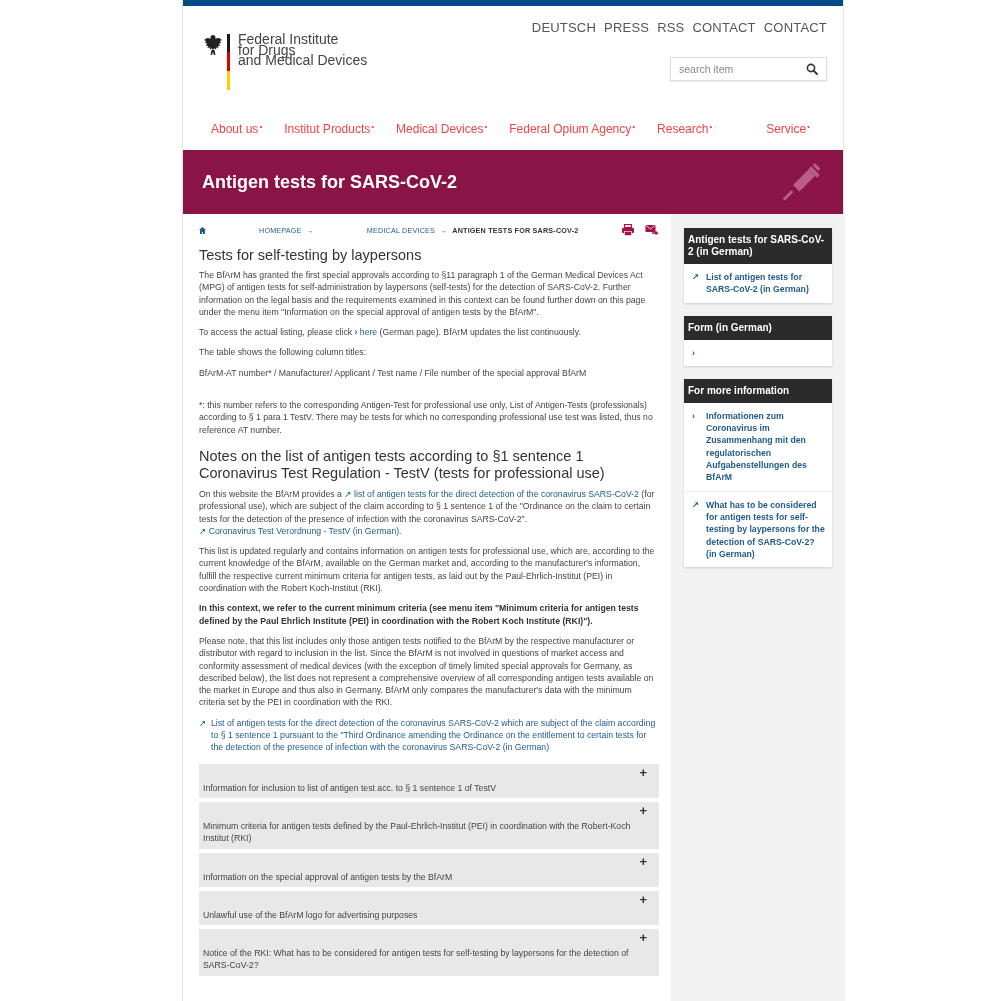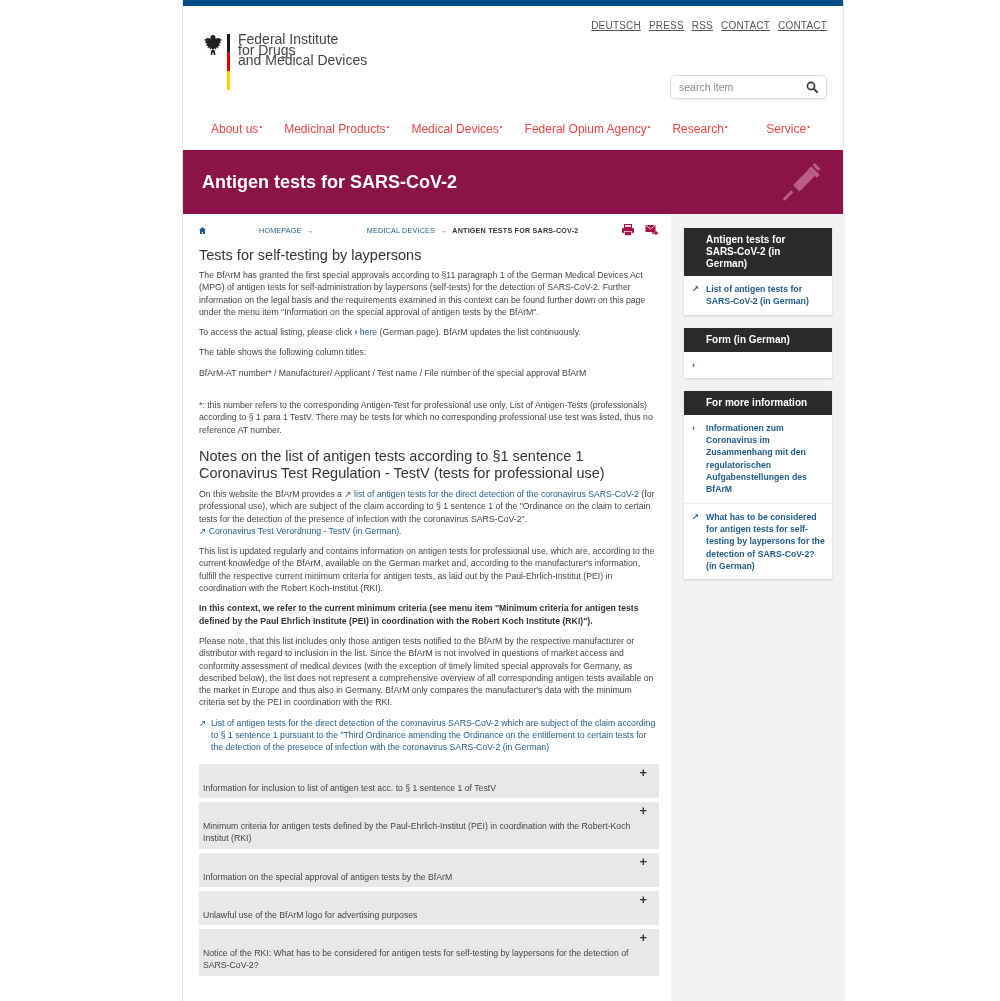--- a/index.html
+++ b/index.html
@@ -10,23 +10,23 @@
     background: #fff; border-left: 1px solid #e6e6e6; border-right: 1px solid #e6e6e6;
   }
   .topbar { height: 6px; background: #004b87; }
   .header { position: relative; height: 102px; }
   .logo { position: absolute; left: 20px; top: 28px; display: flex; }
   .eagle { width: 20px; height: 22px; }
   .flagbar { width: 3px; height: 56px; margin-left: 4px; margin-right: 8px;
     background: linear-gradient(#1a1a1a 0 33%, #dd0000 33% 66%, #ffcc00 66% 100%); }
   .logo-text { font-size: 14px; line-height: 10.5px; color: #444; }
   .service-links { position: absolute; right: 16px; top: 14px; display: flex; gap: 8px; }
-  .service-links span { font-size: 10px; color: #555; letter-spacing: .2px; text-decoration: underline; }
-  .search { position: absolute; right: 16px; top: 69px; width: 157px; height: 24px;
-    border: 1px solid #ddd; border-radius: 5px; box-shadow: 0 1px 2px rgba(0,0,0,.08);
+  .service-links span { font-size: 13px; color: #555; letter-spacing: .2px; }
+  .search { position: absolute; right: 16px; top: 51px; width: 157px; height: 24px;
+    border: 1px solid #ddd; border-radius: 0; box-shadow: 0 1px 2px rgba(0,0,0,.08);
     display: flex; align-items: center; padding: 0 8px; }
   .search span.ph { font-size: 10.5px; color: #888; flex: 1; }
   .search svg { width: 12px; height: 12px; }
   .nav { height: 42px; display: flex; align-items: center; padding-left: 28px; position: relative; }
   .nav .item { font-size: 12px; color: #ef4444; margin-right: 22px; white-space: nowrap; }
   .nav .item .dot { font-size: 8px; vertical-align: top; margin-left: 1px; }
   .nav .item.last { position: absolute; right: 33px; margin-right: 0; }
   .banner { height: 64px; background: #8a1446; position: relative; display: flex; align-items: center; padding-left: 19px; }
   .banner h1 { color: #fff; font-size: 18px; font-weight: bold; }
   .banner .syringe { position: absolute; right: 22px; top: 12px; width: 42px; height: 42px; opacity: .45; }
@@ -43,21 +43,21 @@
   .h2a { font-size: 14.5px; margin-top: 12px; margin-bottom: 6px; }
   .h2b { font-size: 14.5px; line-height: 17px; margin-top: 12px; margin-bottom: 6px; }
   p { font-size: 8.7px; line-height: 12.3px; color: #444; margin-bottom: 8px; }
   p.bold { font-weight: bold; color: #333; }
   .lnk { color: #1e5a8a; }
   .ext-link { display: flex; font-size: 8.7px; line-height: 12.3px; color: #1e5a8a; margin: 4px 0 10px 0; }
   .ext-link .ico { width: 12px; flex: none; }
   .acc { background: #e8e8e8; margin-bottom: 4px; padding: 18px 28px 4px 4px; position: relative; font-size: 8.7px; line-height: 12.3px; color: #444; }
   .acc .plus { position: absolute; right: 12px; top: 3px; font-size: 13px; font-weight: bold; color: #333; }
   .card { margin: 0 13px 13px 13px; background: #fff; box-shadow: 0 1px 2px rgba(0,0,0,.15); }
-  .card-head { background: #2b2b2b; color: #fff; font-weight: bold; font-size: 10px; line-height: 12px; padding: 6px 22px; }
+  .card-head { background: #2b2b2b; color: #fff; font-weight: bold; font-size: 10px; line-height: 12px; padding: 6px 4px; }
   .card-item { display: flex; padding: 7px 6px 7px 8px; font-size: 8.7px; line-height: 12.3px; color: #1e5a8a; font-weight: bold; }
   .card-item + .card-item { border-top: 1px solid #eee; }
   .card-item .ico { width: 14px; flex: none; }
 </style>
 </head>
 <body>
 
 <div class="page">
   <div class="topbar"></div>
 
@@ -86,21 +86,21 @@
       <span class="ph">search item</span>
       <svg viewBox="0 0 12 12">
         <circle cx="5" cy="5" r="3.6" stroke="#333" stroke-width="1.6" fill="none"></circle>
         <line x1="7.6" y1="7.6" x2="11" y2="11" stroke="#333" stroke-width="1.8" stroke-linecap="round"></line>
       </svg>
     </div>
   </div>
 
   <div class="nav">
     <span class="item"><span>About us</span><span class="dot">•</span></span>
-    <span class="item"><span>Medicinal Products</span><span class="dot">•</span></span>
+    <span class="item"><span>Institut Products</span><span class="dot">•</span></span>
     <span class="item"><span>Medical Devices</span><span class="dot">•</span></span>
     <span class="item"><span>Federal Opium Agency</span><span class="dot">•</span></span>
     <span class="item"><span>Research</span><span class="dot">•</span></span>
     <span class="item last"><span>Service</span><span class="dot">•</span></span>
   </div>
 
   <div class="banner">
     <h1>Antigen tests for SARS-CoV-2</h1>
     <svg class="syringe" viewBox="0 0 42 42">
       <g fill="#f2b8cf">

